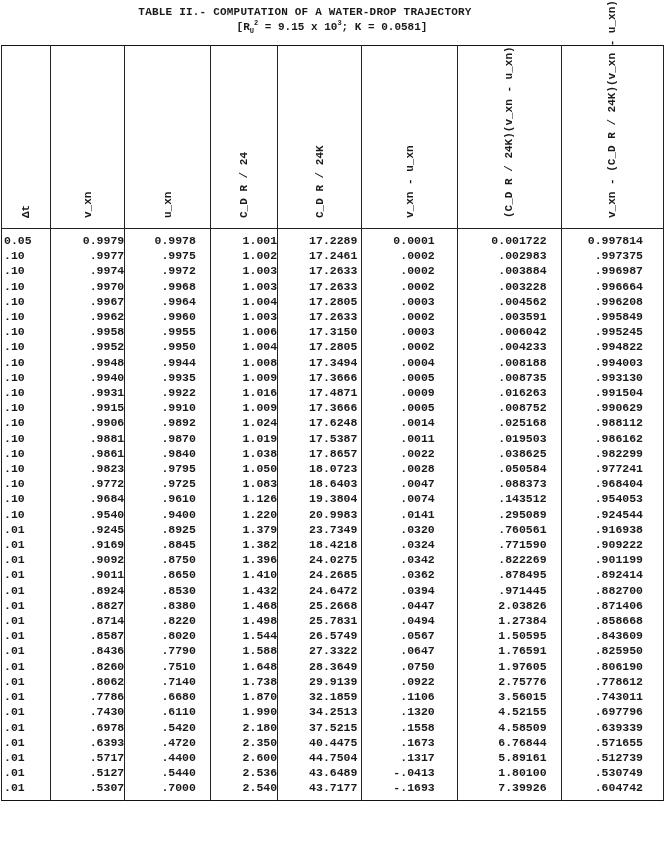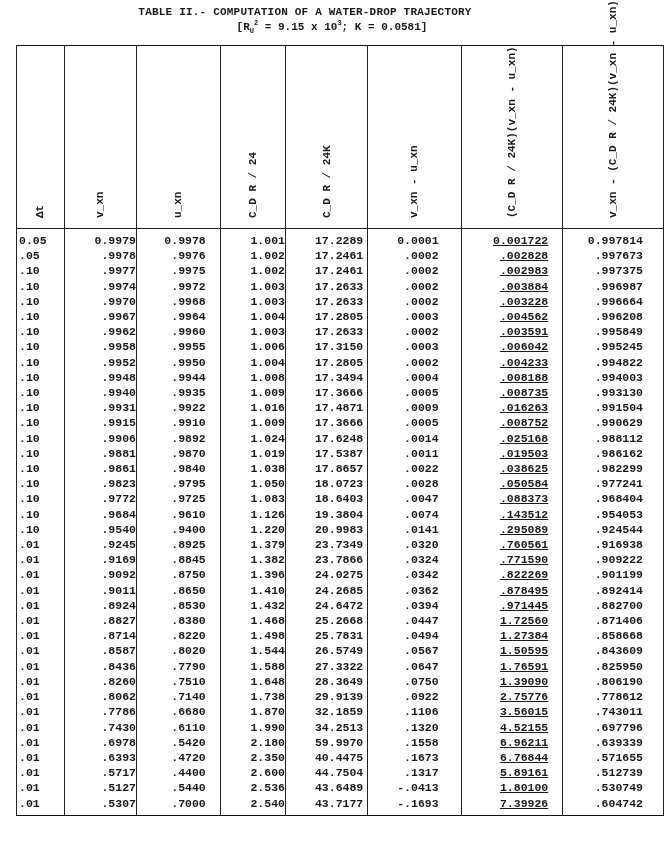--- a/index.html
+++ b/index.html
@@ -3,38 +3,38 @@
 <meta charset="utf-8">
 <style>
   html, body { margin:0; padding:0; background:#fff; }
   body { width:664px; height:853px; position:relative; overflow:hidden;
          font-family:"Liberation Mono","DejaVu Sans Mono",monospace; color:#1a1a1a; }
   .title { position:absolute; left:0; width:610px; top:6px; text-align:center;
            font-size:11px; font-weight:bold; letter-spacing:0.2px; }
   .subtitle { position:absolute; left:0; width:664px; top:19px; text-align:center;
            font-size:11px; font-weight:bold; }
   .subtitle sup { font-size:7px; }
-  table { position:absolute; left:16px; top:45px; border-collapse:collapse;
+  table { position:absolute; left:1px; top:45px; border-collapse:collapse;
           border:1.5px solid #111; }
   th, td { border-left:1.2px solid #222; border-right:1.2px solid #222; padding:0; }
   th { height:182px; border-bottom:1.5px solid #222; vertical-align:bottom; position:relative; }
   th .rot { position:absolute; left:50%; bottom:10px; transform-origin:left bottom;
             transform:rotate(-90deg) translateY(50%); white-space:nowrap;
             font-size:11px; font-weight:bold; }
   td { font-size:11.5px; font-weight:bold; height:15.2px; line-height:15.2px;
        text-align:right; }
   tbody tr:first-child td { padding-top:4px; }
   tbody tr:last-child td { padding-bottom:4px; }
   .c0 { width:50px; text-align:left; padding-left:2px; }
   .c1 { width:80px; }
   .c2 { width:77px; padding-right:14px;font-family:Liberation Mono, monospace; }
   .c3 { width:73px; }
   .c4 { width:86px; padding-right:4px; }
   .c5 { width:79px; padding-right:22px;margin-top:20px; }
-  .c6 { width:96px; padding-right:14px;text-decoration:underline; }
+  .c6 { width:96px; padding-right:14px; }
   .c7 { width:87px; padding-right:20px; }
 </style>
 </head>
 <body>
 
 <div class="title">TABLE II.- COMPUTATION OF A WATER-DROP TRAJECTORY</div>
 <div class="subtitle"><span>[R</span><sub style="font-size:7px">U</sub><sup>2</sup><span> = 9.15 x 10</span><sup>3</sup><span>; K = 0.0581]</span></div>
 
 <table>
   <thead>
@@ -70,30 +70,20 @@
         <td class="c0">0.05</td>
         <td class="c1">0.9979</td>
         <td class="c2">0.9978</td>
         <td class="c3">1.001</td>
         <td class="c4">17.2289</td>
         <td class="c5">0.0001</td>
         <td class="c6">0.001722</td>
         <td class="c7">0.997814</td>
       </tr>
       <tr>
-        <td class="c0">.05</td>
-        <td class="c1">.9978</td>
-        <td class="c2">.9976</td>
-        <td class="c3">1.002</td>
-        <td class="c4">17.2461</td>
-        <td class="c5">.0002</td>
-        <td class="c6">.002828</td>
-        <td class="c7">.997673</td>
-      </tr>
-      <tr>
         <td class="c0">.10</td>
         <td class="c1">.9977</td>
         <td class="c2">.9975</td>
         <td class="c3">1.002</td>
         <td class="c4">17.2461</td>
         <td class="c5">.0002</td>
         <td class="c6">.002983</td>
         <td class="c7">.997375</td>
       </tr>
       <tr>
@@ -274,21 +264,21 @@
         <td class="c4">23.7349</td>
         <td class="c5">.0320</td>
         <td class="c6">.760561</td>
         <td class="c7">.916938</td>
       </tr>
       <tr>
         <td class="c0">.01</td>
         <td class="c1">.9169</td>
         <td class="c2">.8845</td>
         <td class="c3">1.382</td>
-        <td class="c4">23.7866</td>
+        <td class="c4">18.4218</td>
         <td class="c5">.0324</td>
         <td class="c6">.771590</td>
         <td class="c7">.909222</td>
       </tr>
       <tr>
         <td class="c0">.01</td>
         <td class="c1">.9092</td>
         <td class="c2">.8750</td>
         <td class="c3">1.396</td>
         <td class="c4">24.0275</td>
@@ -316,21 +306,21 @@
         <td class="c6">.971445</td>
         <td class="c7">.882700</td>
       </tr>
       <tr>
         <td class="c0">.01</td>
         <td class="c1">.8827</td>
         <td class="c2">.8380</td>
         <td class="c3">1.468</td>
         <td class="c4">25.2668</td>
         <td class="c5">.0447</td>
-        <td class="c6">1.72560</td>
+        <td class="c6">2.03826</td>
         <td class="c7">.871406</td>
       </tr>
       <tr>
         <td class="c0">.01</td>
         <td class="c1">.8714</td>
         <td class="c2">.8220</td>
         <td class="c3">1.498</td>
         <td class="c4">25.7831</td>
         <td class="c5">.0494</td>
         <td class="c6">1.27384</td>
@@ -356,21 +346,21 @@
         <td class="c6">1.76591</td>
         <td class="c7">.825950</td>
       </tr>
       <tr>
         <td class="c0">.01</td>
         <td class="c1">.8260</td>
         <td class="c2">.7510</td>
         <td class="c3">1.648</td>
         <td class="c4">28.3649</td>
         <td class="c5">.0750</td>
-        <td class="c6">1.39090</td>
+        <td class="c6">1.97605</td>
         <td class="c7">.806190</td>
       </tr>
       <tr>
         <td class="c0">.01</td>
         <td class="c1">.8062</td>
         <td class="c2">.7140</td>
         <td class="c3">1.738</td>
         <td class="c4">29.9139</td>
         <td class="c5">.0922</td>
         <td class="c6">2.75776</td>
@@ -394,23 +384,23 @@
         <td class="c4">34.2513</td>
         <td class="c5">.1320</td>
         <td class="c6">4.52155</td>
         <td class="c7">.697796</td>
       </tr>
       <tr>
         <td class="c0">.01</td>
         <td class="c1">.6978</td>
         <td class="c2">.5420</td>
         <td class="c3">2.180</td>
-        <td class="c4">59.9970</td>
+        <td class="c4">37.5215</td>
         <td class="c5">.1558</td>
-        <td class="c6">6.96211</td>
+        <td class="c6">4.58509</td>
         <td class="c7">.639339</td>
       </tr>
       <tr>
         <td class="c0">.01</td>
         <td class="c1">.6393</td>
         <td class="c2">.4720</td>
         <td class="c3">2.350</td>
         <td class="c4">40.4475</td>
         <td class="c5">.1673</td>
         <td class="c6">6.76844</td>

